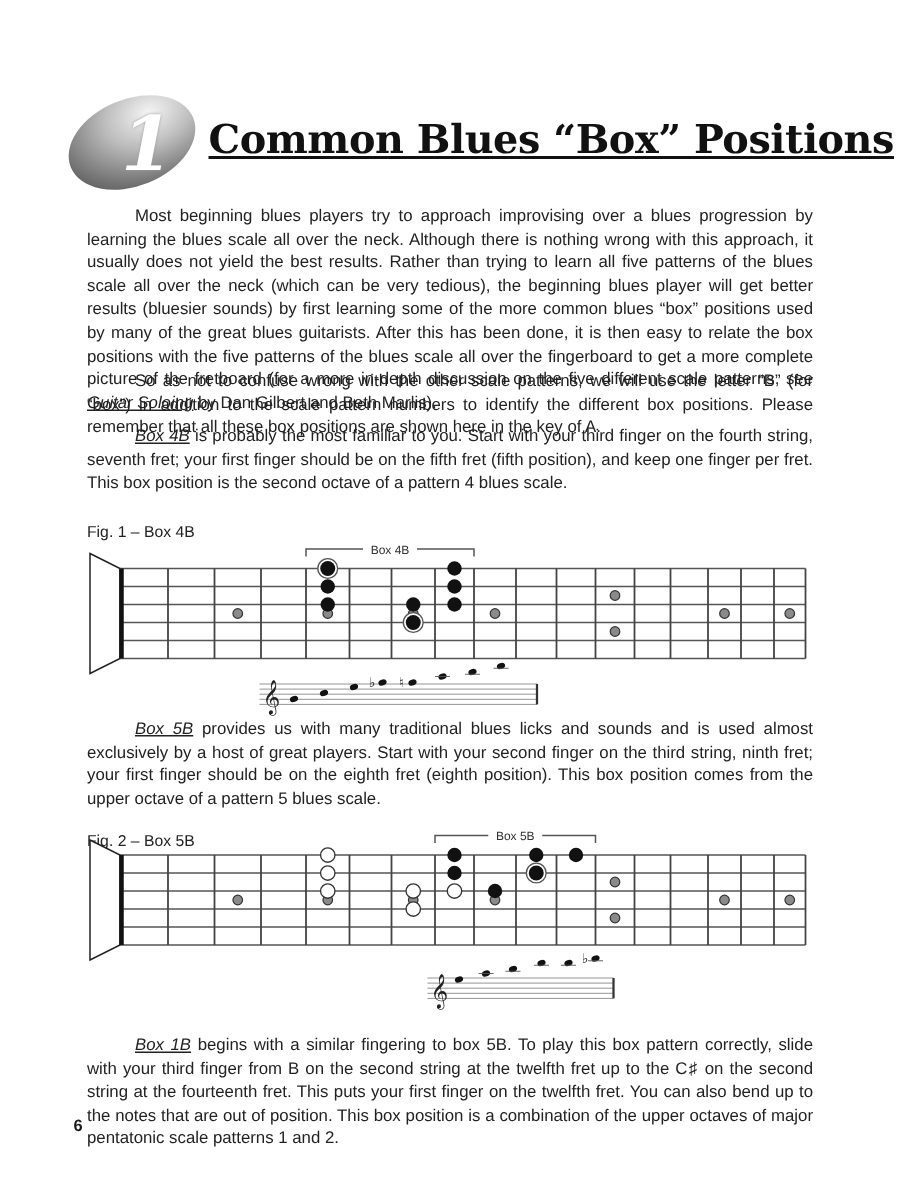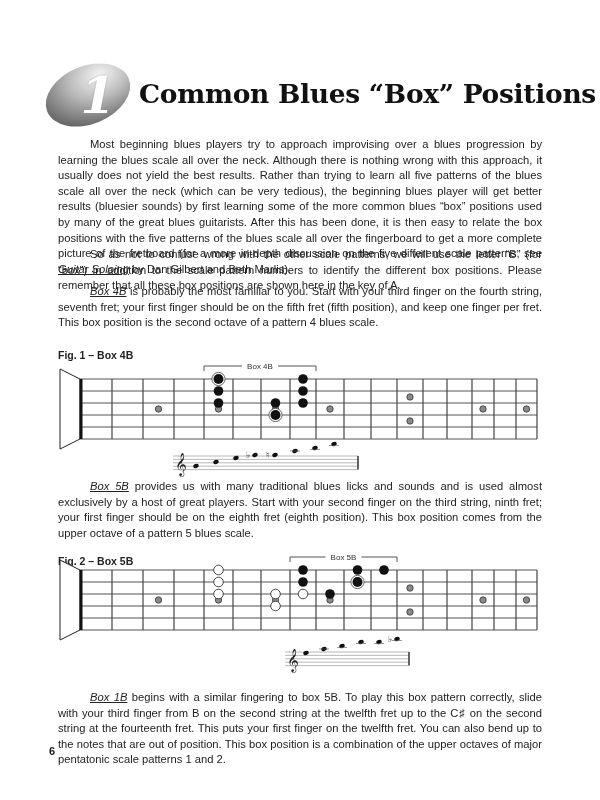--- a/index.html
+++ b/index.html
@@ -15,30 +15,30 @@
   }
   .chapter-num {
     position: absolute; left: 78px; top: 66px; width: 40px; height: 60px;
     font-family: "DejaVu Serif", serif; font-style: italic; font-weight: bold;
     font-size: 50px; line-height: 60px; color: #ffffff; text-align: center;
     text-shadow: 0 0 2px #999;
   }
   .page-title {
     position: absolute; left: 139px; top: 78px;
     font-family: "DejaVu Serif", serif; font-weight: bold; font-size: 26.5px;
-    letter-spacing: -0.3px; color: #111; white-space: nowrap;
+    letter-spacing: -0.3px; color: #111; white-space: nowrap; text-decoration: underline;
   }
   .para {
     position: absolute; left: 58px; width: 484px;
     font-size: 11.2px; line-height: 15.6px; color: #222;
     text-align: justify; text-indent: 32px;
   }
   .para em { font-style: italic; text-decoration: underline; }
   .fig-label {
-    position: absolute; left: 58px; font-size: 10.5px; font-weight: bold; color: #222;
+    position: absolute; left: 58px; font-size: 10.5px; font-weight: normal; color: #222;
   }
   .page-num { position: absolute; left: 49px; top: 745px; font-size: 11px; font-weight: bold; }
   .diagram { position: absolute; left: 0; width: 600px; }
   svg text { font-family: "Liberation Sans", sans-serif; }
 </style>
 </head>
 <body>
 
 <div class="chapter-badge"></div>
 <div class="chapter-num">1</div>

